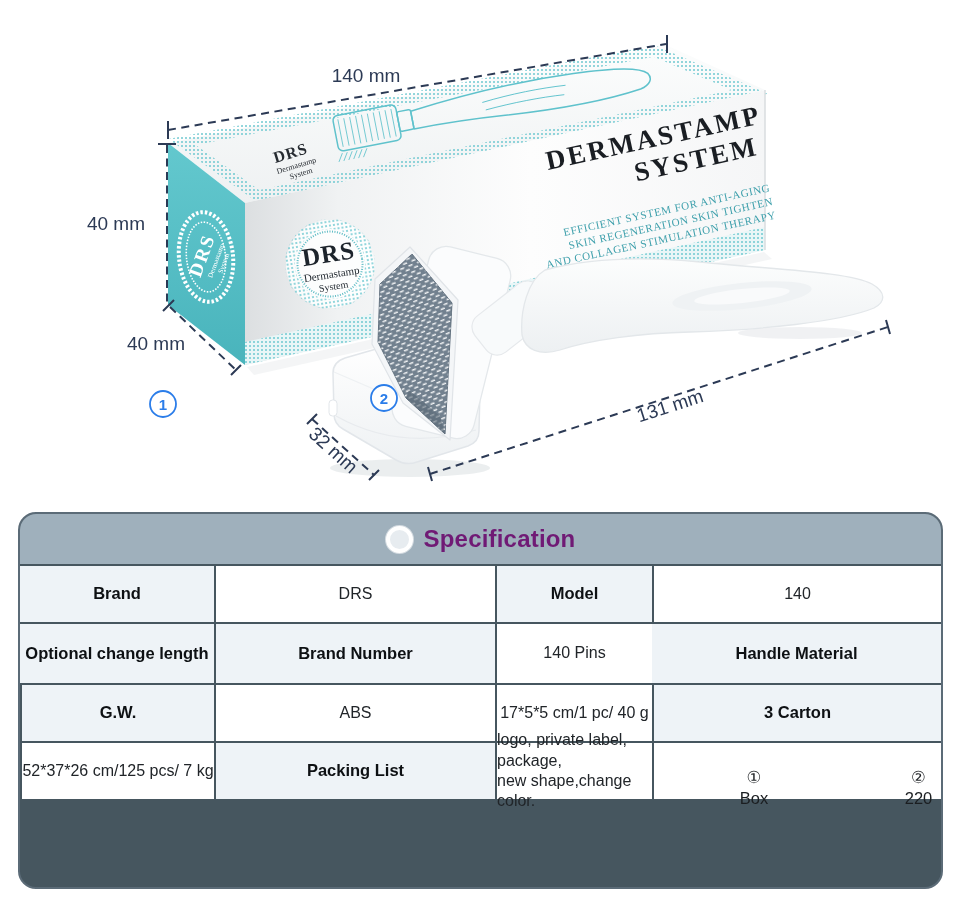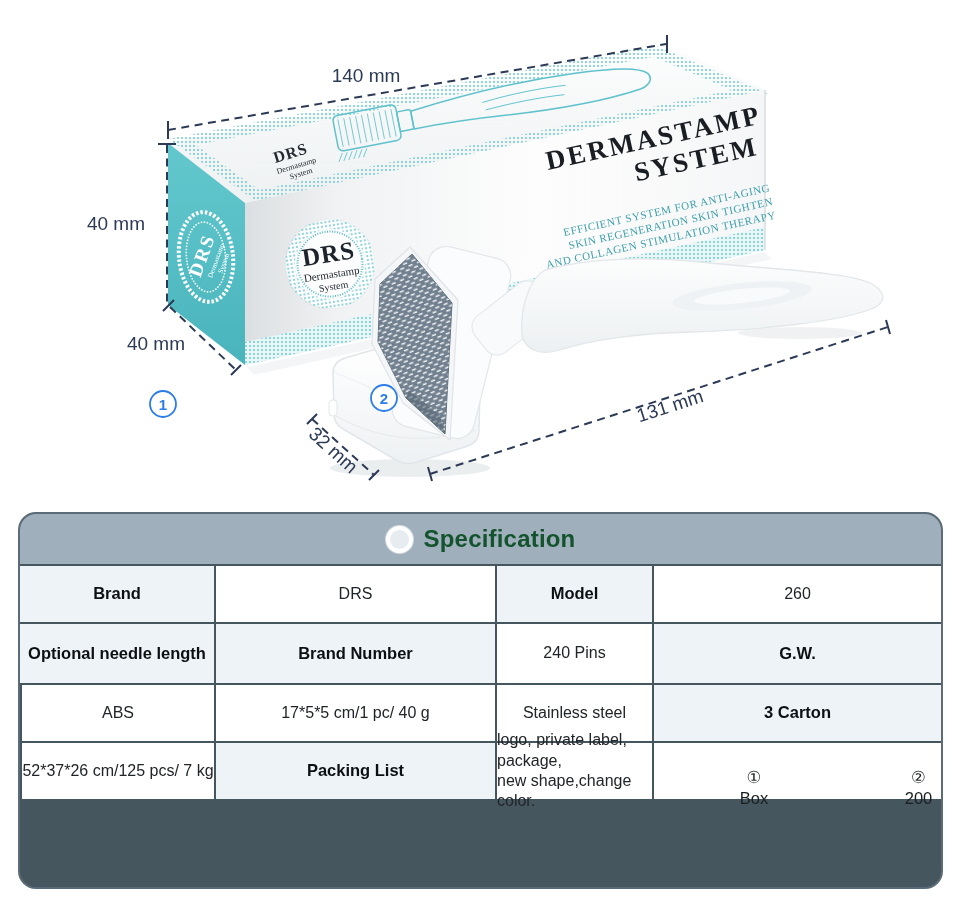--- a/index.html
+++ b/index.html
@@ -24,21 +24,21 @@
     background:#9fb0bc;
     display:flex;align-items:center;justify-content:center;gap:11px;
   }
   .spec-header .ring{
     width:19px;height:19px;border-radius:50%;
     border:4px solid #ffffff;background:#e7ecf0;
     box-shadow:0 0 0 1px rgba(255,255,255,.55);
     display:inline-block;
   }
   .spec-header .title{
-    font-size:24px;font-weight:800;color:#14532d;letter-spacing:.2px;
+    font-size:24px;font-weight:800;color:#701a75;letter-spacing:.2px;
   }
   .cell{
     display:flex;align-items:center;justify-content:center;
     border-top:2px solid #46565f;
     box-sizing:border-box;text-align:center;
   }
   .cell.bl{border-left:2px solid #46565f;}
   .lbl{background:#eef3f7;font-weight:700;font-size:16.5px;color:#0d1013;line-height:1.2;padding:2px 4px;}
   .val{background:#ffffff;font-size:16px;color:#212529;line-height:1.28;}
   .val .block{text-align:left;}
@@ -220,38 +220,38 @@
 <div class="spec-card">
 
   <div class="spec-header">
     <span class="ring"></span>
     <span class="title">Specification</span>
   </div>
 
   <div class="cell lbl">Brand</div>
   <div class="cell val bl">DRS</div>
   <div class="cell lbl bl">Model</div>
-  <div class="cell val bl">260</div>
-
-  <div class="cell lbl">Optional needle length</div>
+  <div class="cell val bl">140</div>
+
+  <div class="cell lbl">Optional change length</div>
   <div class="cell lbl bl">Brand Number</div>
-  <div class="cell val bl">240 Pins</div>
-
+  <div class="cell val bl">140 Pins</div>
+
+  <div class="cell lbl">Handle Material</div>
   <div class="cell lbl bl">G.W.</div>
   <div class="cell val bl">ABS</div>
   <div class="cell val bl">17*5*5 cm/1 pc/ 40 g</div>
 
-  <div class="cell val bl">Stainless steel</div>
   <div class="cell lbl bl">3 Carton</div>
   <div class="cell val bl">52*37*26 cm/125 pcs/ 7 kg</div>
 
   <div class="cell lbl bl">Packing List</div>
   <div class="cell val bl">
     <div class="block">
       <div>logo, private label, package,</div>
       <div>new shape,change color.</div>
     </div>
   </div>
   <div class="cell val bl packing">
     <span>① Box</span>
-    <span>② 200</span>
+    <span>② 220</span>
   </div>
 </div>
 
 </body></html>

